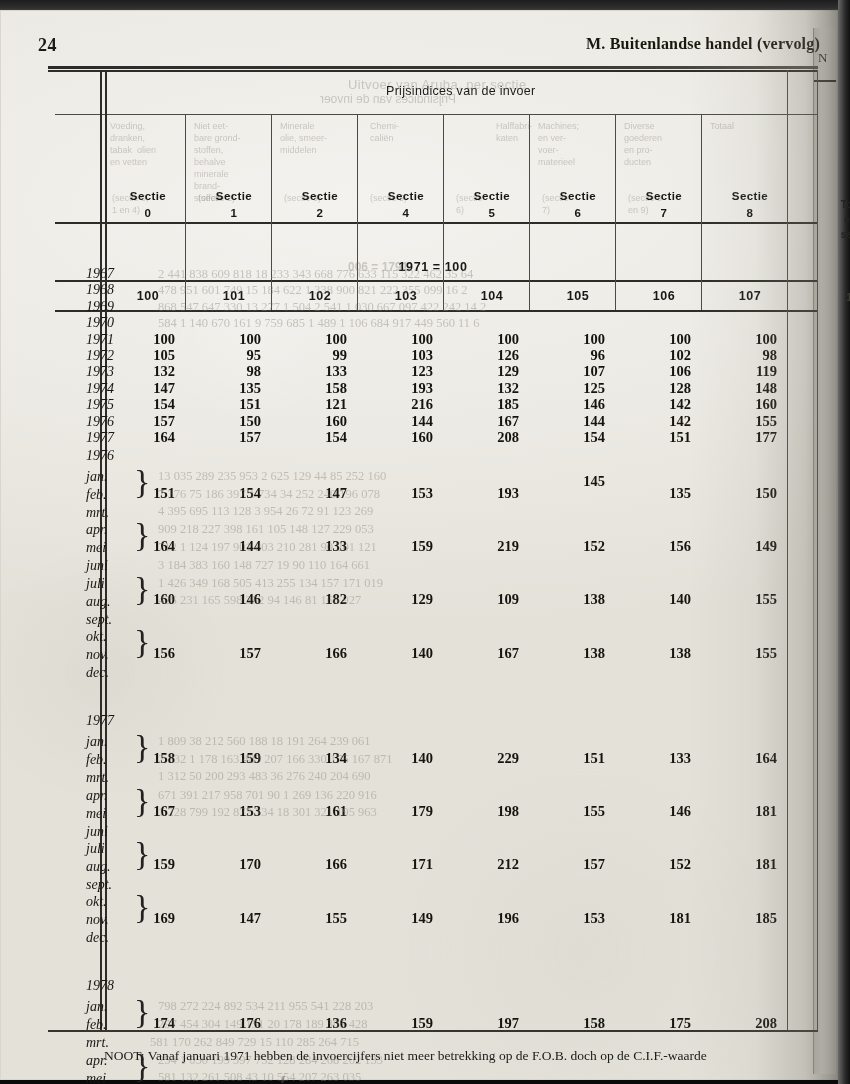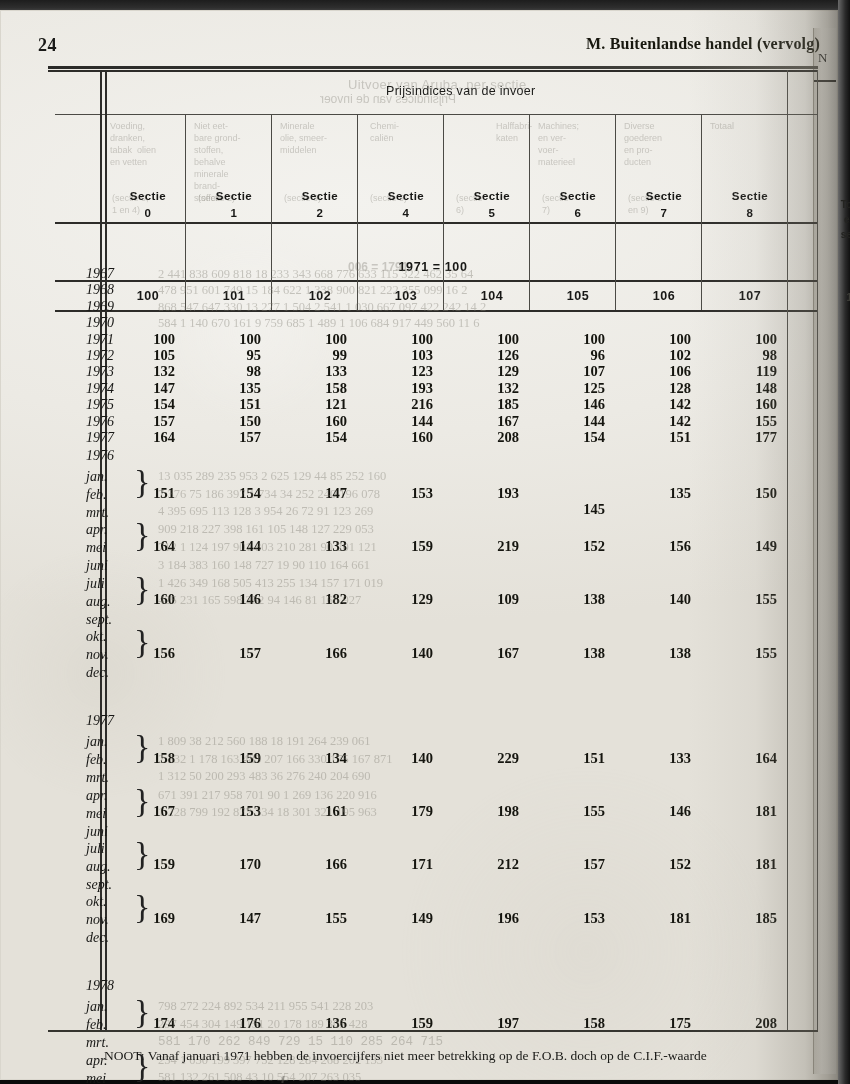--- a/index.html
+++ b/index.html
@@ -314,21 +314,21 @@
             <div>jan.</div>
             <div>feb.</div>
             <div>mrt.</div>
           </div>
           <div class="brace" style="left: 86px; top: 395px;">}</div>
           <div class="cell" style="left: 57px; top: 414.6px;">151</div>
           <div class="cell" style="left: 143px; top: 414.6px;">154</div>
           <div class="cell" style="left: 229px; top: 414.6px;">147</div>
           <div class="cell" style="left: 315px; top: 414.6px;">153</div>
           <div class="cell" style="left: 401px; top: 414.6px;">193</div>
-          <div class="cell" style="left: 487px; top: 431px;">145</div>
+          <div class="cell" style="left: 487px; top: 403px;">145</div>
           <div class="cell" style="left: 573px; top: 414.6px;">135</div>
           <div class="cell" style="left: 659px; top: 414.6px;">150</div>
           <div class="cell-last" style="top: 414.6px;">149</div>
           <div class="gnum" style="top: 399px; left: 110px;">13 035        289     235 953      2 625       129        44        85     252 160</div>
           <div class="gnum" style="top: 416.6px; left: 110px;">7 376         75     186 397      1 734        34       252       240     196 078</div>
           <div class="gnum" style="top: 434.2px; left: 110px;">4 395        695     113 128      3 954        26        72        91     123 269</div>
           <div class="grouplabel" style="top: 451.3px;">
             <div>apr.</div>
             <div>mei</div>
             <div>juni</div>
@@ -455,21 +455,21 @@
           <div class="cell" style="left: 143px; top: 945px;">176</div>
           <div class="cell" style="left: 229px; top: 945px;">136</div>
           <div class="cell" style="left: 315px; top: 945px;">159</div>
           <div class="cell" style="left: 401px; top: 945px;">197</div>
           <div class="cell" style="left: 487px; top: 945px;">158</div>
           <div class="cell" style="left: 573px; top: 945px;">175</div>
           <div class="cell" style="left: 659px; top: 945px;">208</div>
           <div class="cell-last" style="top: 945px;">179</div>
           <div class="gnum" style="top: 929.4px; left: 110px;">798        272     224 892        534       211       955       541     228 203</div>
           <div class="gnum" style="top: 947px; left: 110px;">297        454     304 149        151        20       178       189     305 428</div>
-          <div class="gnum" style="top: 964.6px; left: 110px; font-family: Liberation Mono, monospace;">581        170     262 849        729        15       110       285     264 715</div>
+          <div class="gnum" style="top: 964.6px; left: 102px;">581        170     262 849        729        15       110       285     264 715</div>
           <div class="grouplabel" style="top: 981.7px;">
             <div>apr.</div>
             <div>mei</div>
           </div>
           <div class="brace" style="left: 86px; top: 978.7px;">}</div>
           <div class="gnum" style="top: 982.7px; left: 110px;">254     1 050     199 397        752       128       284       268     202 133</div>
           <div class="gnum" style="top: 1000.3px; left: 110px;">581        132     261 508         43        10       554       207     263 035</div>
         </div>
 
     </div>

